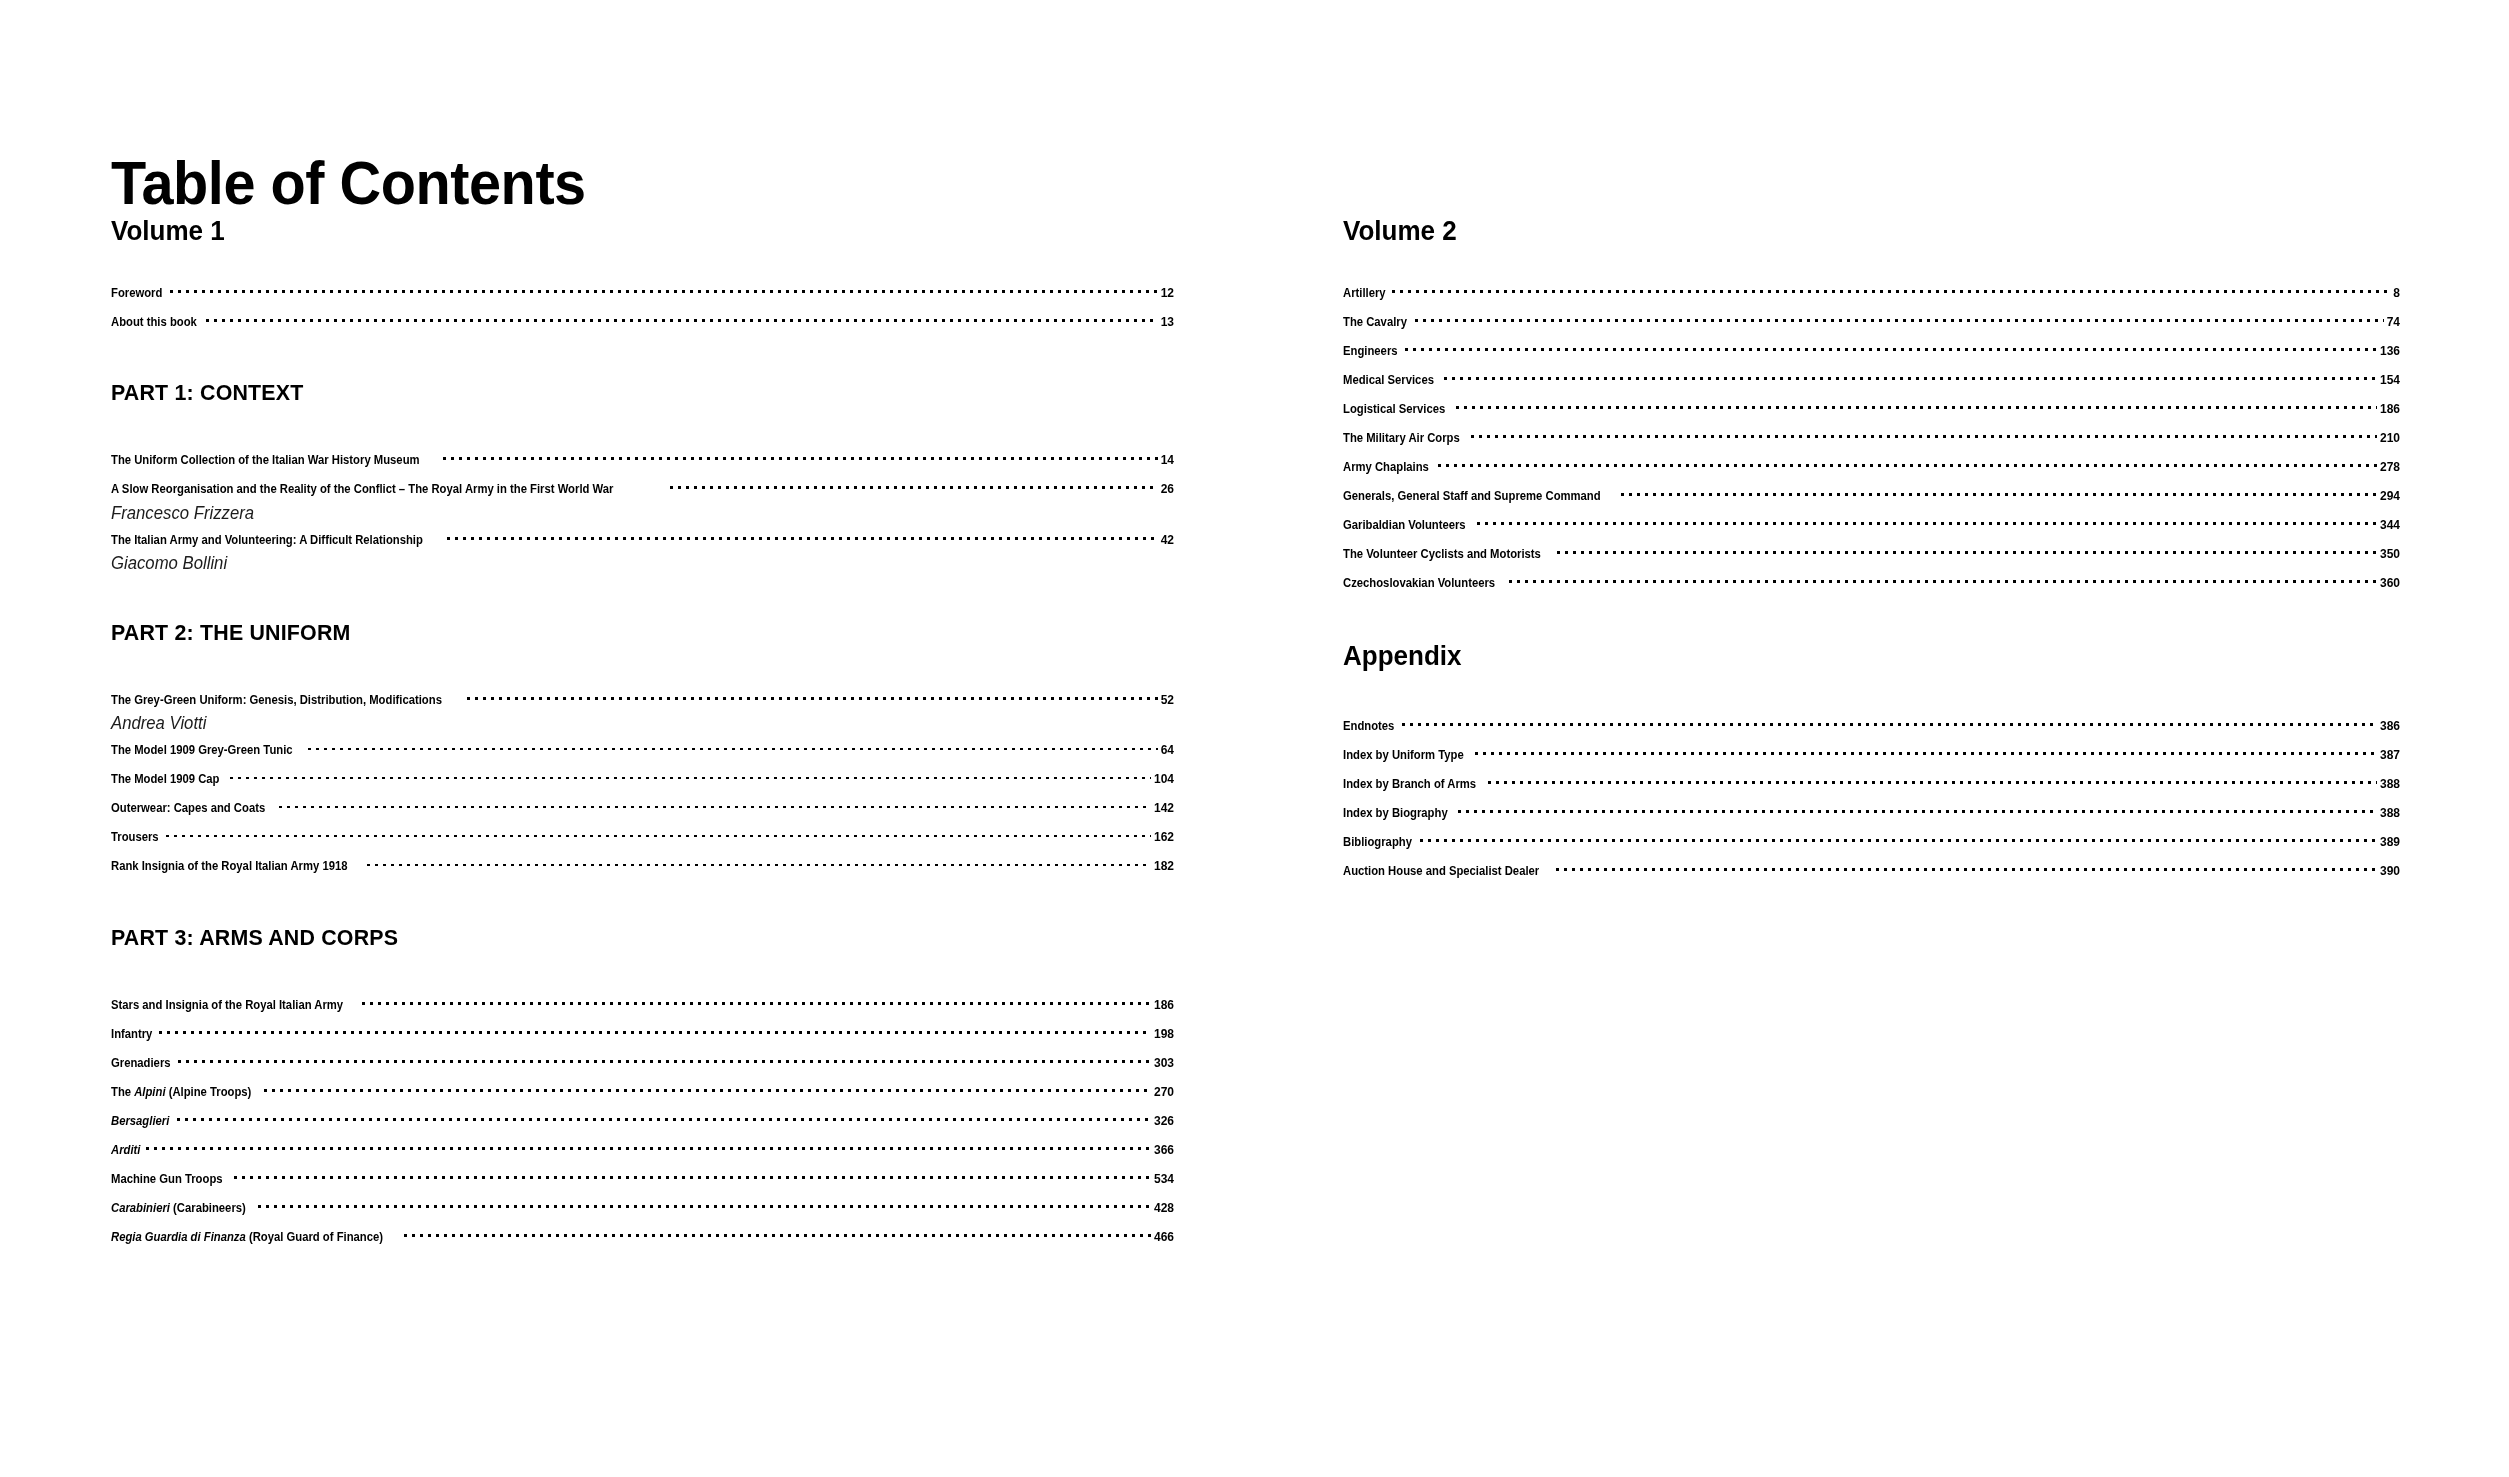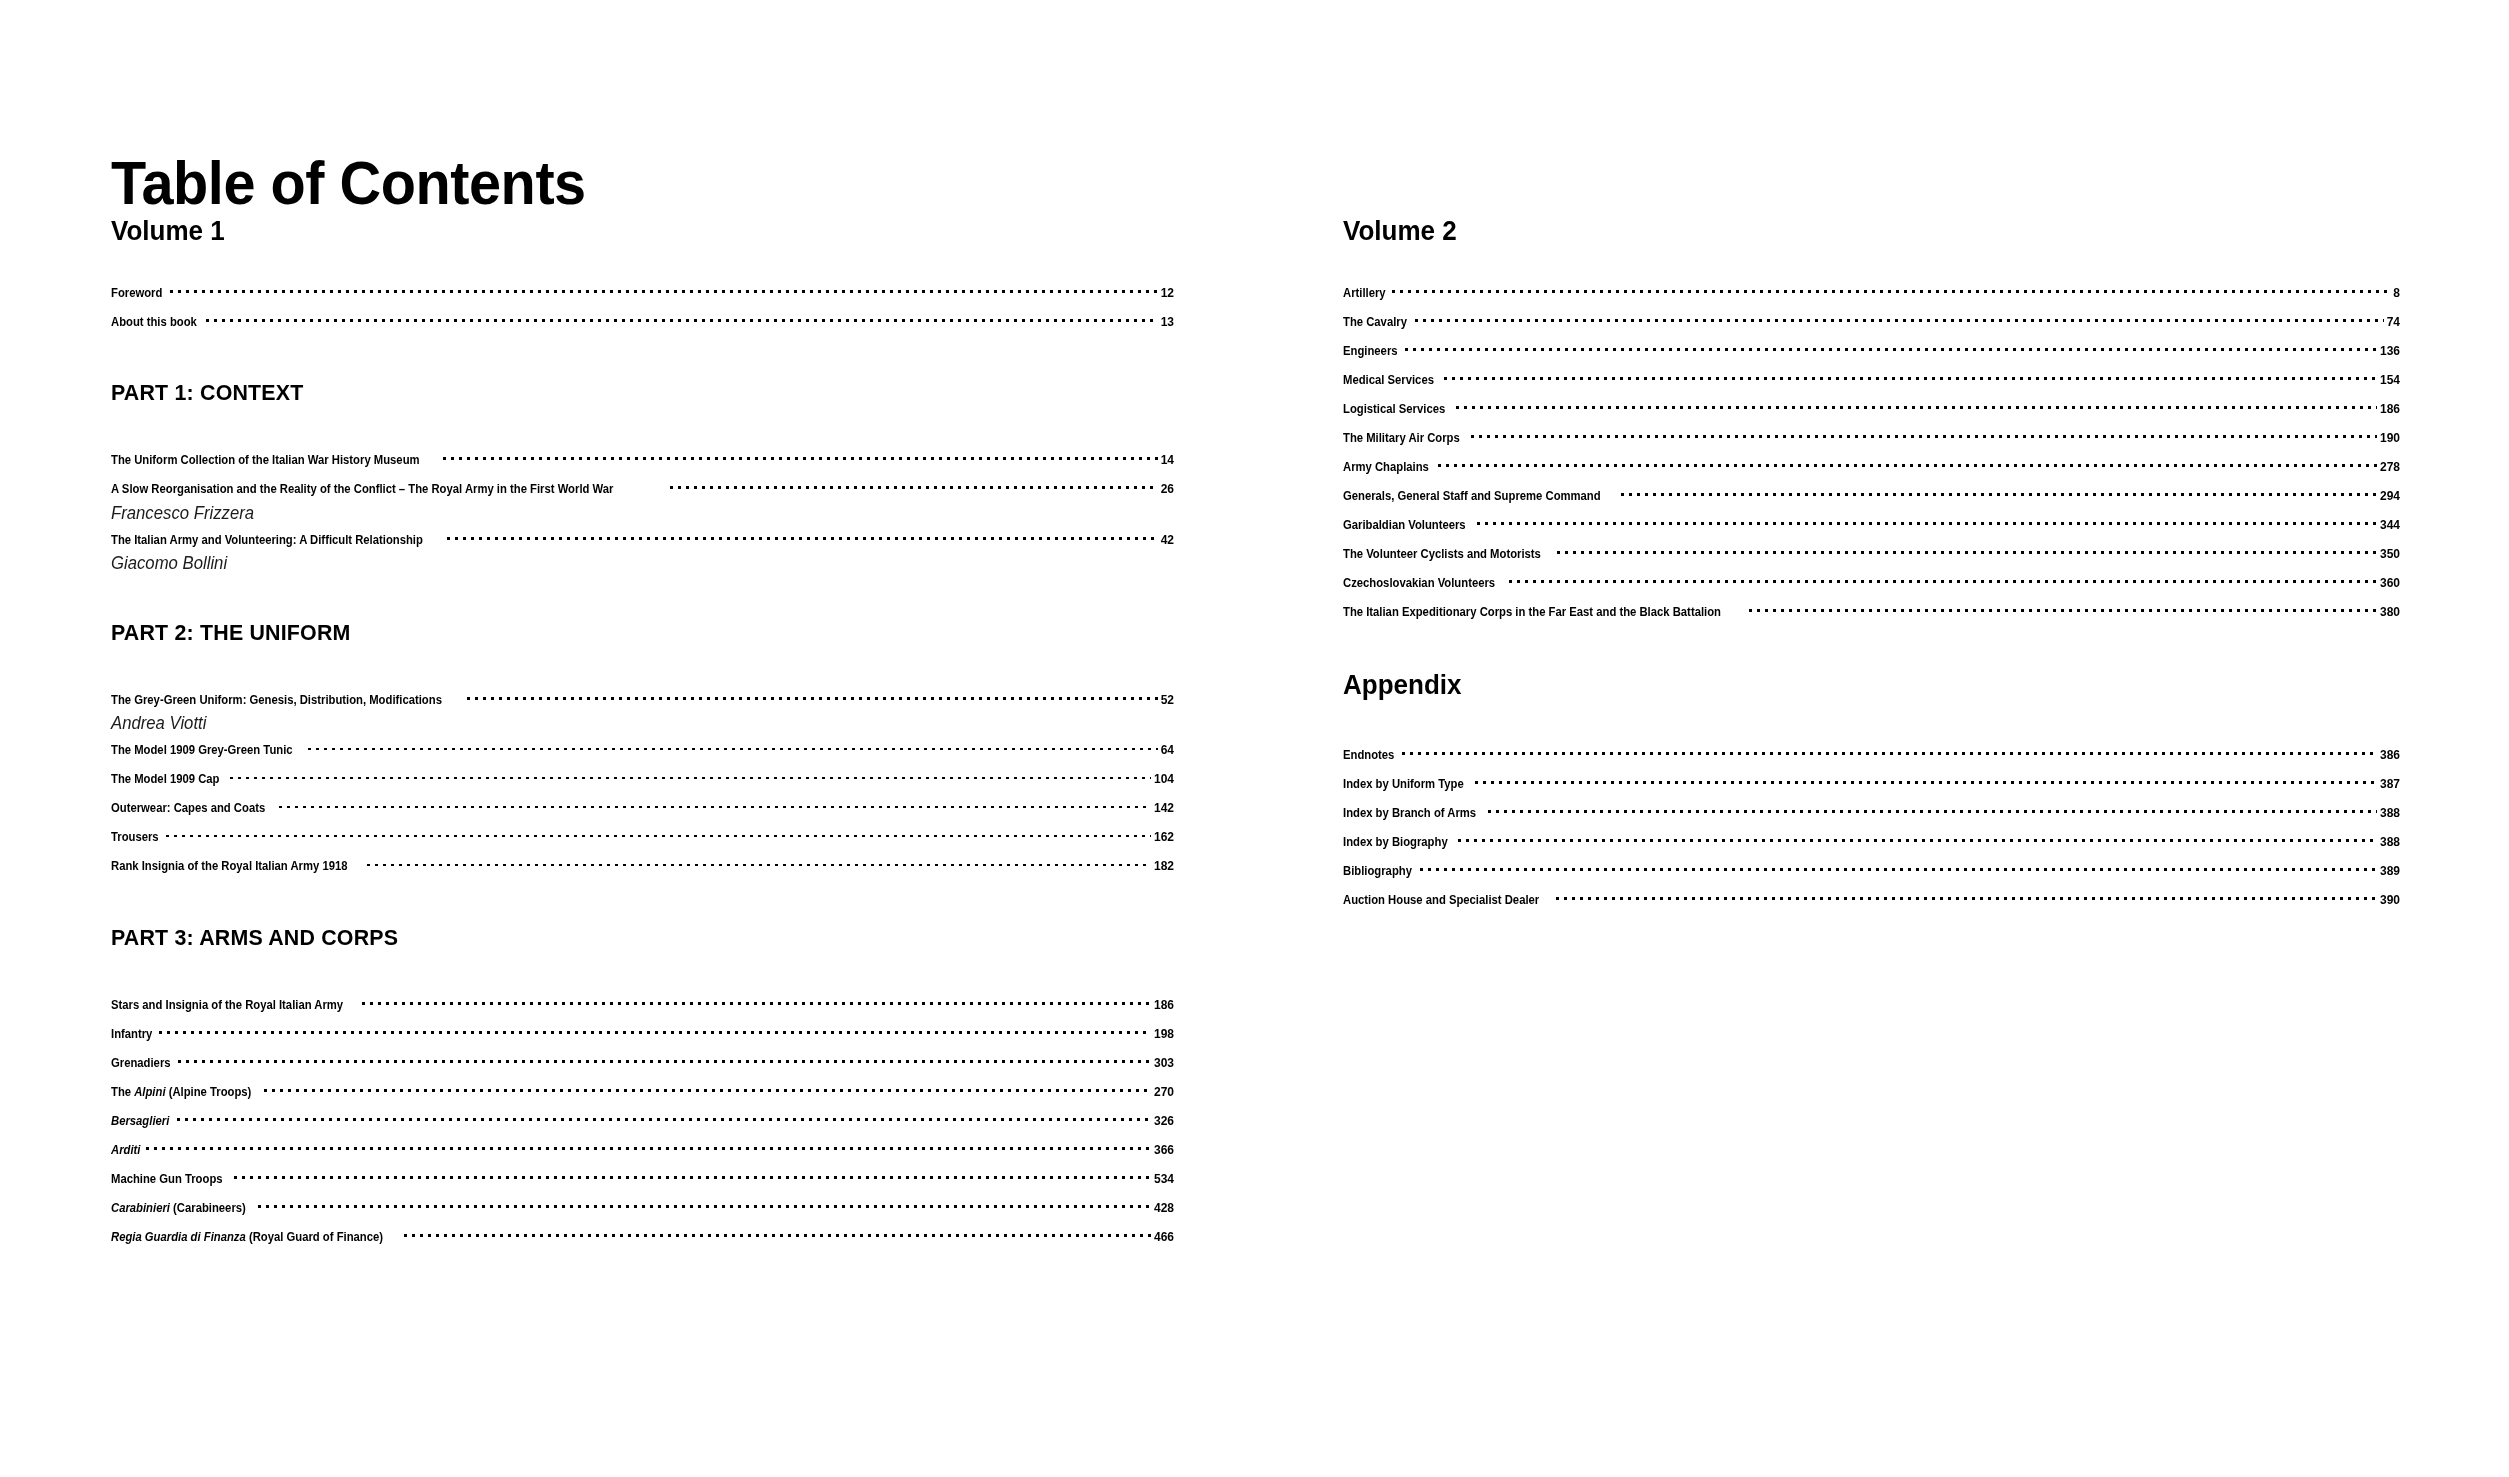--- a/index.html
+++ b/index.html
@@ -280,21 +280,21 @@
         <span class="page-num">154</span>
       </div>
       <div class="entry">
         <span class="label">Logistical Services</span>
         <span class="leader"></span>
         <span class="page-num">186</span>
       </div>
       <div class="entry">
         <span class="label">The Military Air Corps</span>
         <span class="leader"></span>
-        <span class="page-num">190</span>
+        <span class="page-num">210</span>
       </div>
       <div class="entry">
         <span class="label">Army Chaplains</span>
         <span class="leader"></span>
         <span class="page-num">278</span>
       </div>
       <div class="entry">
         <span class="label">Generals, General Staff and Supreme Command</span>
         <span class="leader"></span>
         <span class="page-num">294</span>
@@ -306,25 +306,20 @@
       </div>
       <div class="entry">
         <span class="label">The Volunteer Cyclists and Motorists</span>
         <span class="leader"></span>
         <span class="page-num">350</span>
       </div>
       <div class="entry">
         <span class="label">Czechoslovakian Volunteers</span>
         <span class="leader"></span>
         <span class="page-num">360</span>
-      </div>
-      <div class="entry">
-        <span class="label">The Italian Expeditionary Corps in the Far East and the Black Battalion</span>
-        <span class="leader"></span>
-        <span class="page-num">380</span>
       </div>
       <div style="height: 46px;"></div>
       <div class="vol-heading" style="position: static;">Appendix</div>
       <div style="height: 41px;"></div>
       <div class="entry">
         <span class="label">Endnotes</span>
         <span class="leader"></span>
         <span class="page-num">386</span>
       </div>
       <div class="entry">

